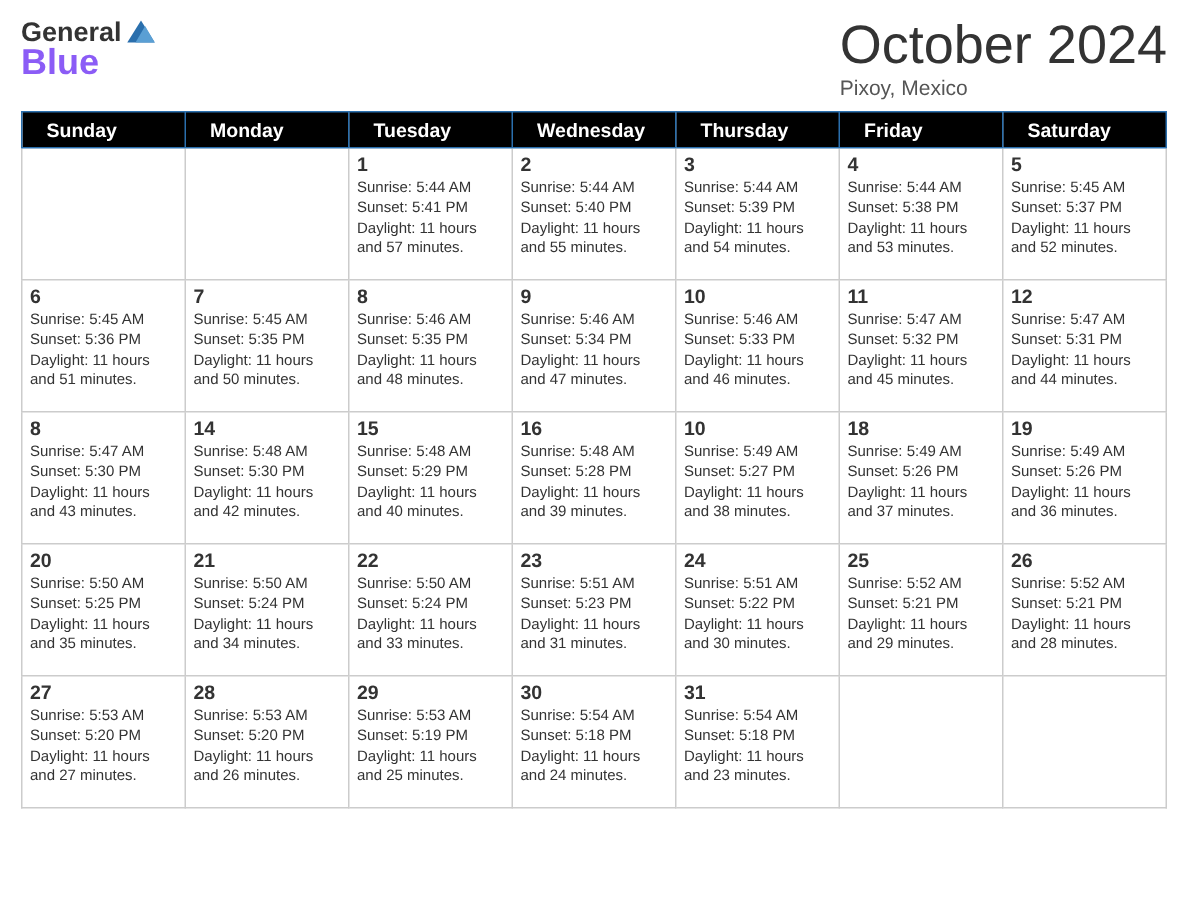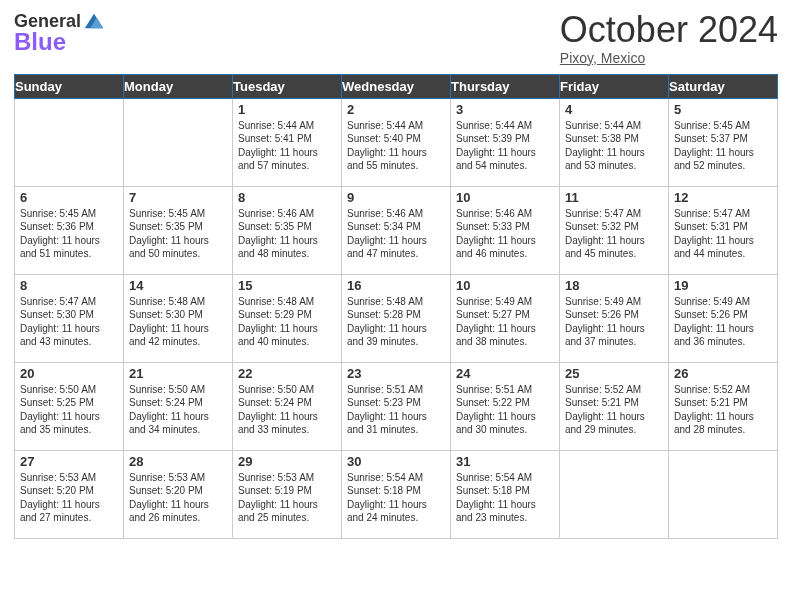--- a/index.html
+++ b/index.html
@@ -50,34 +50,33 @@
     }
     .month-title {
       font-size: 36px;
       font-weight: normal;
       color: #333;
       line-height: 1.1;
     }
     .location {
       font-size: 14px;
       color: #555;
-      text-decoration: underline;
     }
     .calendar {
       flex: 1;
       border: 1px solid #ccc;
       border-collapse: collapse;
       width: 100%;
       table-layout: fixed;
     }
     .calendar th {
-      background-color: #404040;
+      background-color: #000000;
       color: #fff;
       text-align: left;
-      padding: 4px 0;
+      padding: 4px 16px;
       font-size: 13px;
       font-weight: bold;
       border: 1px solid #2a6fad;
     }
     .calendar td {
       border: 1px solid #ccc;
       vertical-align: top;
       padding: 3px 5px;
       font-size: 10.5px;
       color: #333;

